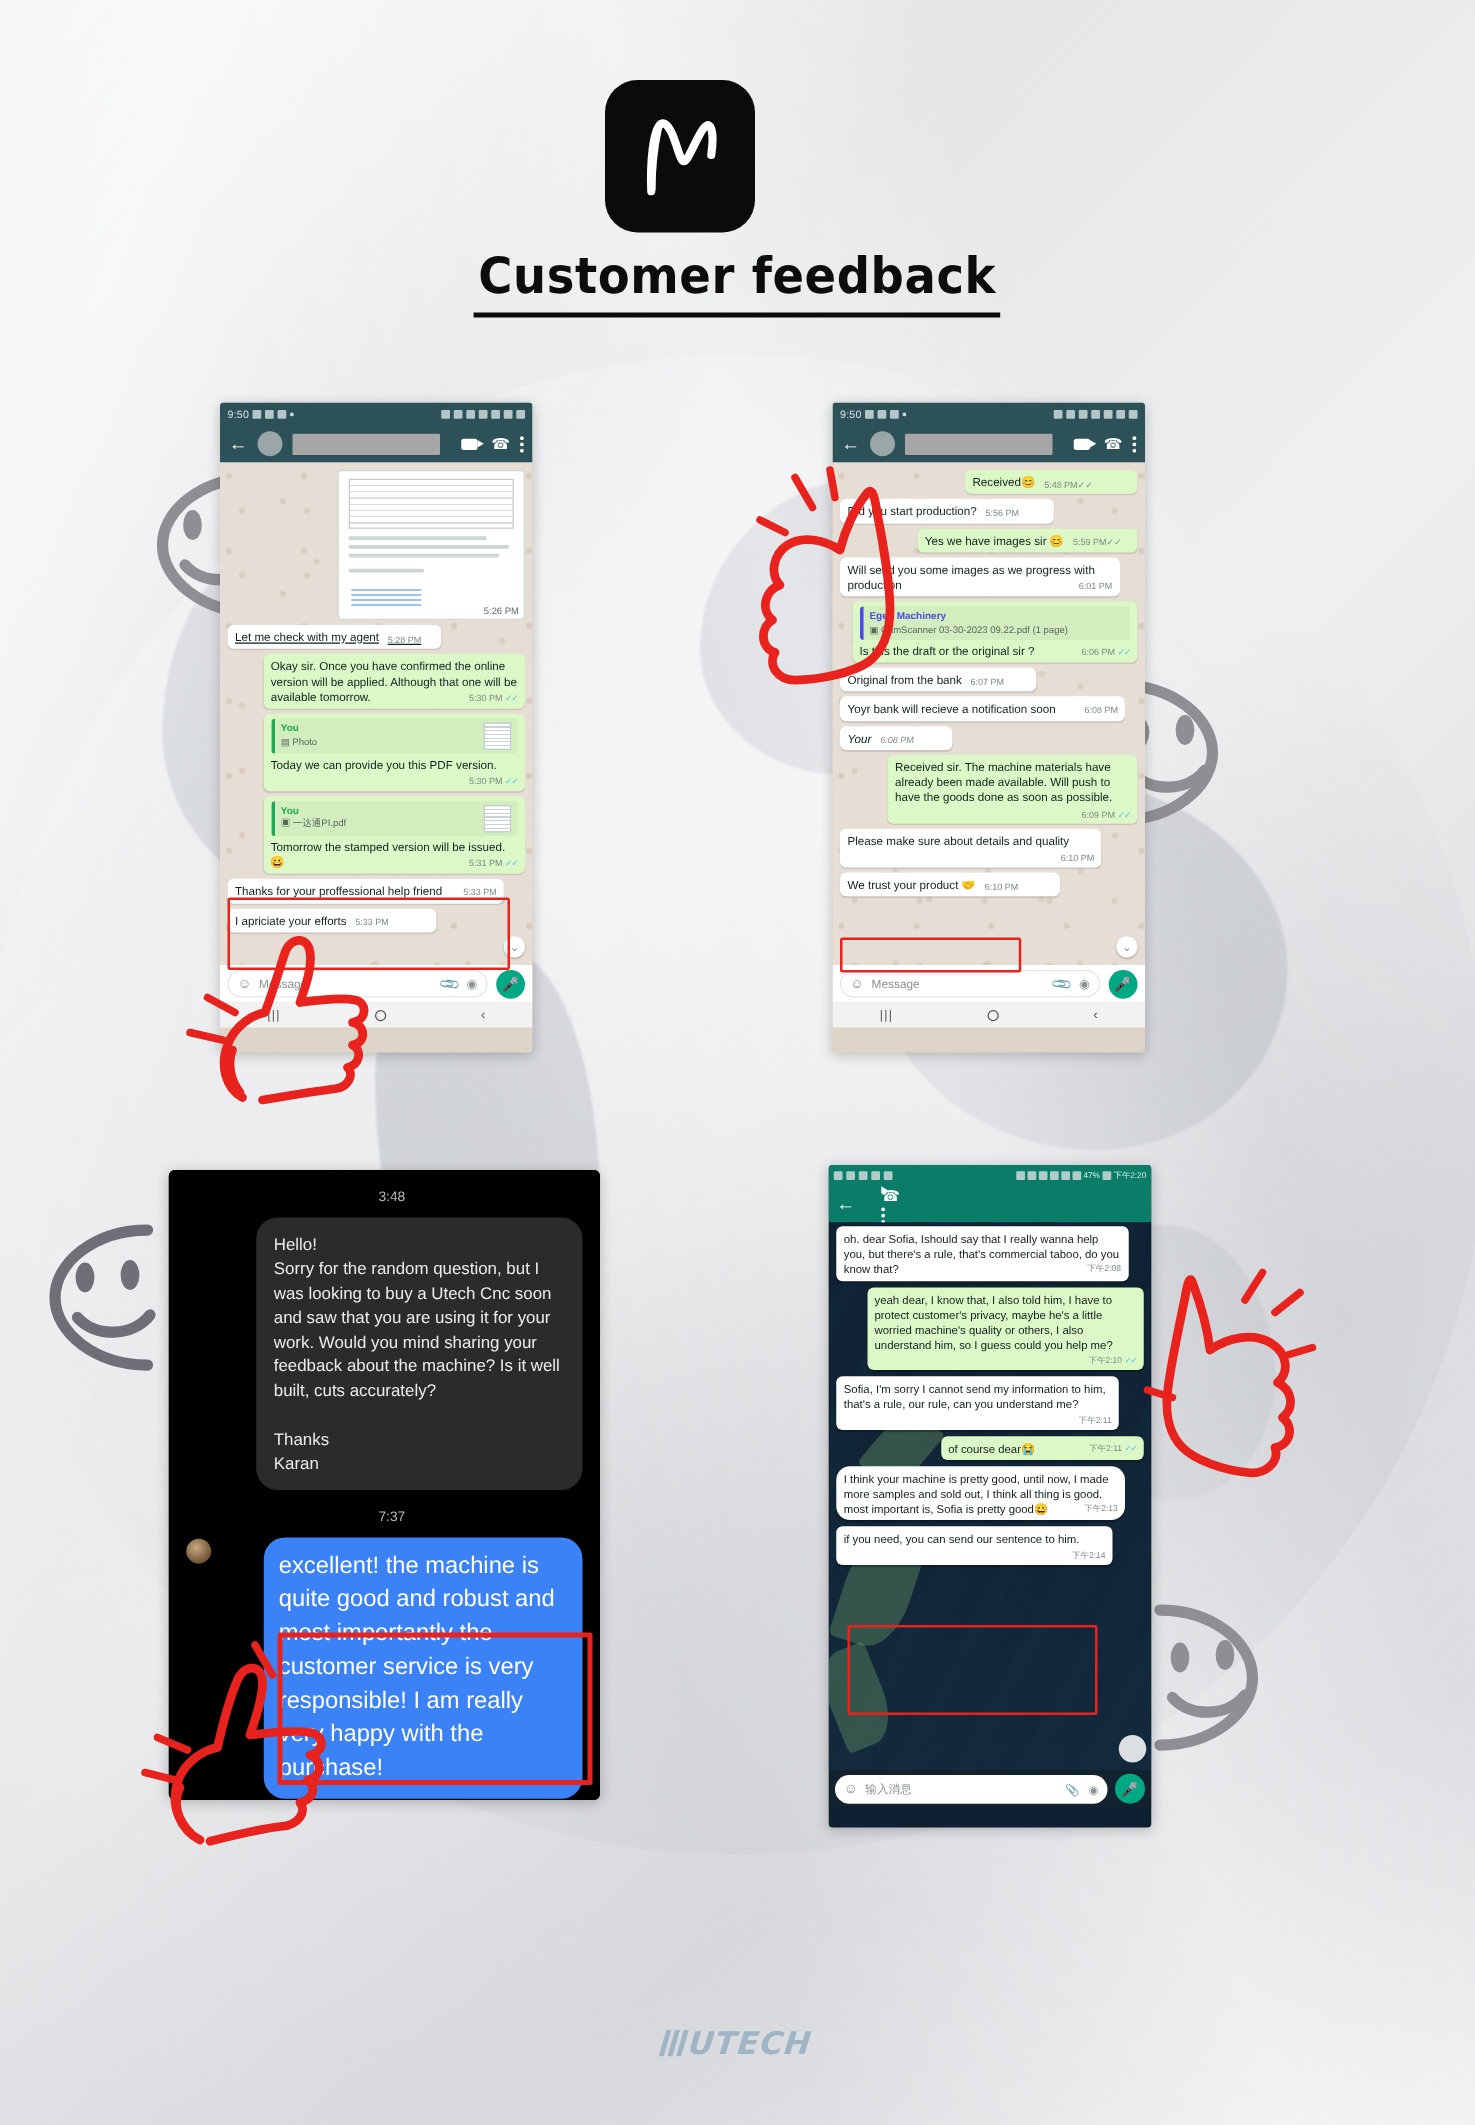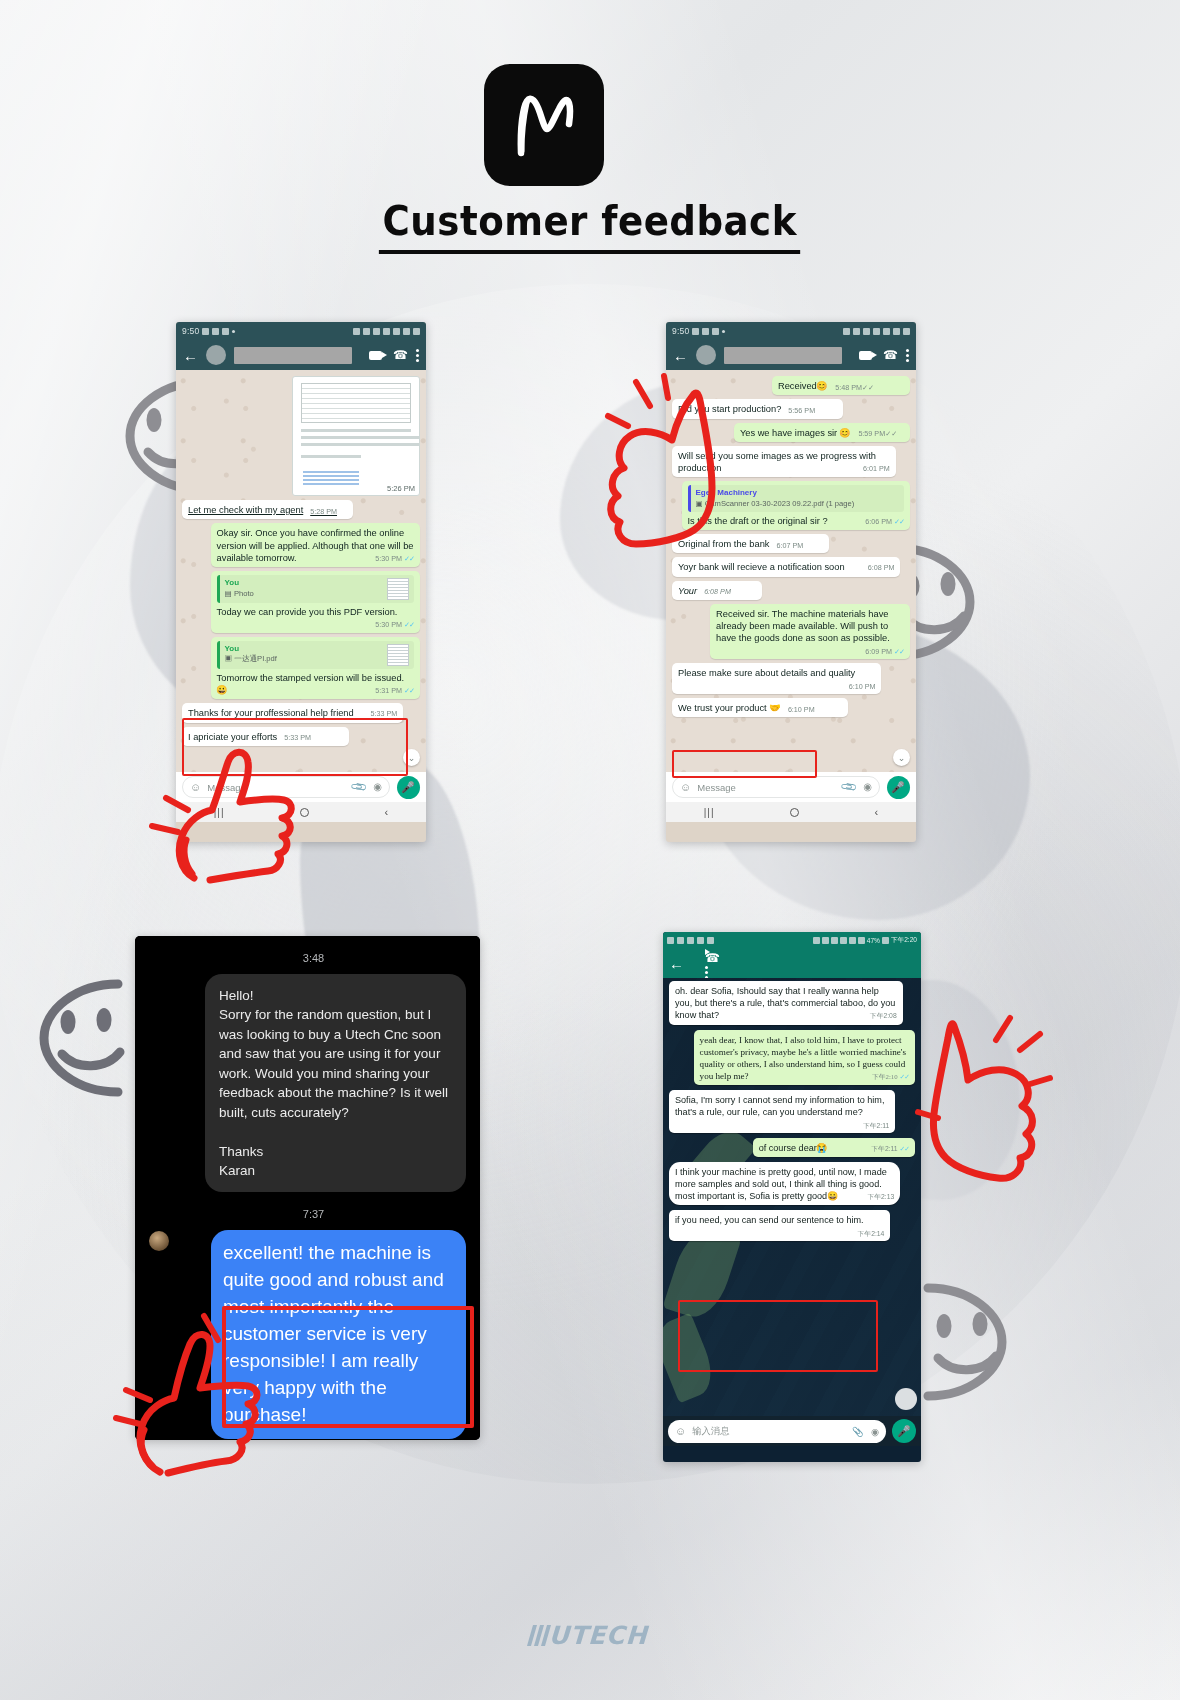--- a/index.html
+++ b/index.html
@@ -141,21 +141,21 @@
   .quote.blue { border-left-color: #4a4ae8; }
   .quote .qtext { flex: 1 1 auto; min-width: 0; }
   .quote .qname { color: #1fa855; font-size: 8px; font-weight: 700; }
   .quote.blue .qname { color: #4a4ae8; }
   .quote .qsub { color: #5a6460; font-size: 7.6px; white-space: nowrap; overflow: hidden; text-overflow: ellipsis; }
   .quote .qthumb { width: 22px; height: 22px; flex: none; background: #dfe6e9; border: 1px solid #c3ccce;
                    background-image: repeating-linear-gradient(#fff 0 2px, #c9d2d4 2px 3px); }
 
   .doc-img {
     background: #fff; border: 1px solid #cfd8d6; border-radius: 3px;
-    height: 120px; margin: 2px 0 4px auto; width: 128px; position: relative; overflow: hidden;
+    height: 120px; margin: 2px 0 4px auto; width: 150px; position: relative; overflow: hidden;
   }
   .doc-img .tbl { position: absolute; left: 8px; right: 8px; top: 6px; height: 40px;
                   background: repeating-linear-gradient(#fff 0 4px, #d7dedd 4px 5px);
                   border: 1px solid #c3cccb; }
   .doc-img .ln { position: absolute; left: 8px; height: 3px; background: #cdd6d5; }
   .doc-img .badge { position:absolute; right:4px; bottom:2px; font-size:7.5px; color:#5d6b68; }
   .doc-img .sig { position:absolute; left:10px; bottom:10px; width:56px; height:14px;
                   background: repeating-linear-gradient(#9fc2e8 0 2px, transparent 2px 4px); }
 
   .wa-footer { height: 30px; background: #ffffff; display: flex; align-items: center;
@@ -611,21 +611,21 @@
   <div class="wa4-body" style="height:438px;padding:3px 6px 0 6px;">
     <div class="leaf" style="left:12px;top:250px;width:54px;height:90px;transform:rotate(18deg);"></div>
     <div class="leaf" style="left:0px;top:340px;width:44px;height:80px;transform:rotate(-22deg);"></div>
     <div class="leaf" style="left:38px;top:150px;width:40px;height:62px;transform:rotate(40deg);"></div>
 
     <div class="m4 in clearfix" style="max-width:95%;">
       <span>oh. dear Sofia, Ishould say that I really wanna help you, but there's a rule, that's commercial taboo, do you know that?</span>
       <span class="meta">下午2:08</span>
     </div>
 
-    <div class="m4 out clearfix" style="max-width:90%;font-family:Liberation Serif, serif;">
+    <div class="m4 out clearfix" style="max-width:90%;">
       <span>yeah dear, I know that, I also told him, I have to protect customer's privacy, maybe he's a little worried machine's quality or others, I also understand him, so I guess could you help me?</span>
       <span class="meta">
         <span>下午2:10</span><span class="ticks">✓✓</span>
       </span>
     </div>
 
     <div class="m4 in clearfix" style="max-width:92%;">
       <span>Sofia, I'm sorry I cannot send my information to him, that's a rule, our rule, can you understand me?</span>
       <span class="meta">下午2:11</span>
     </div>

